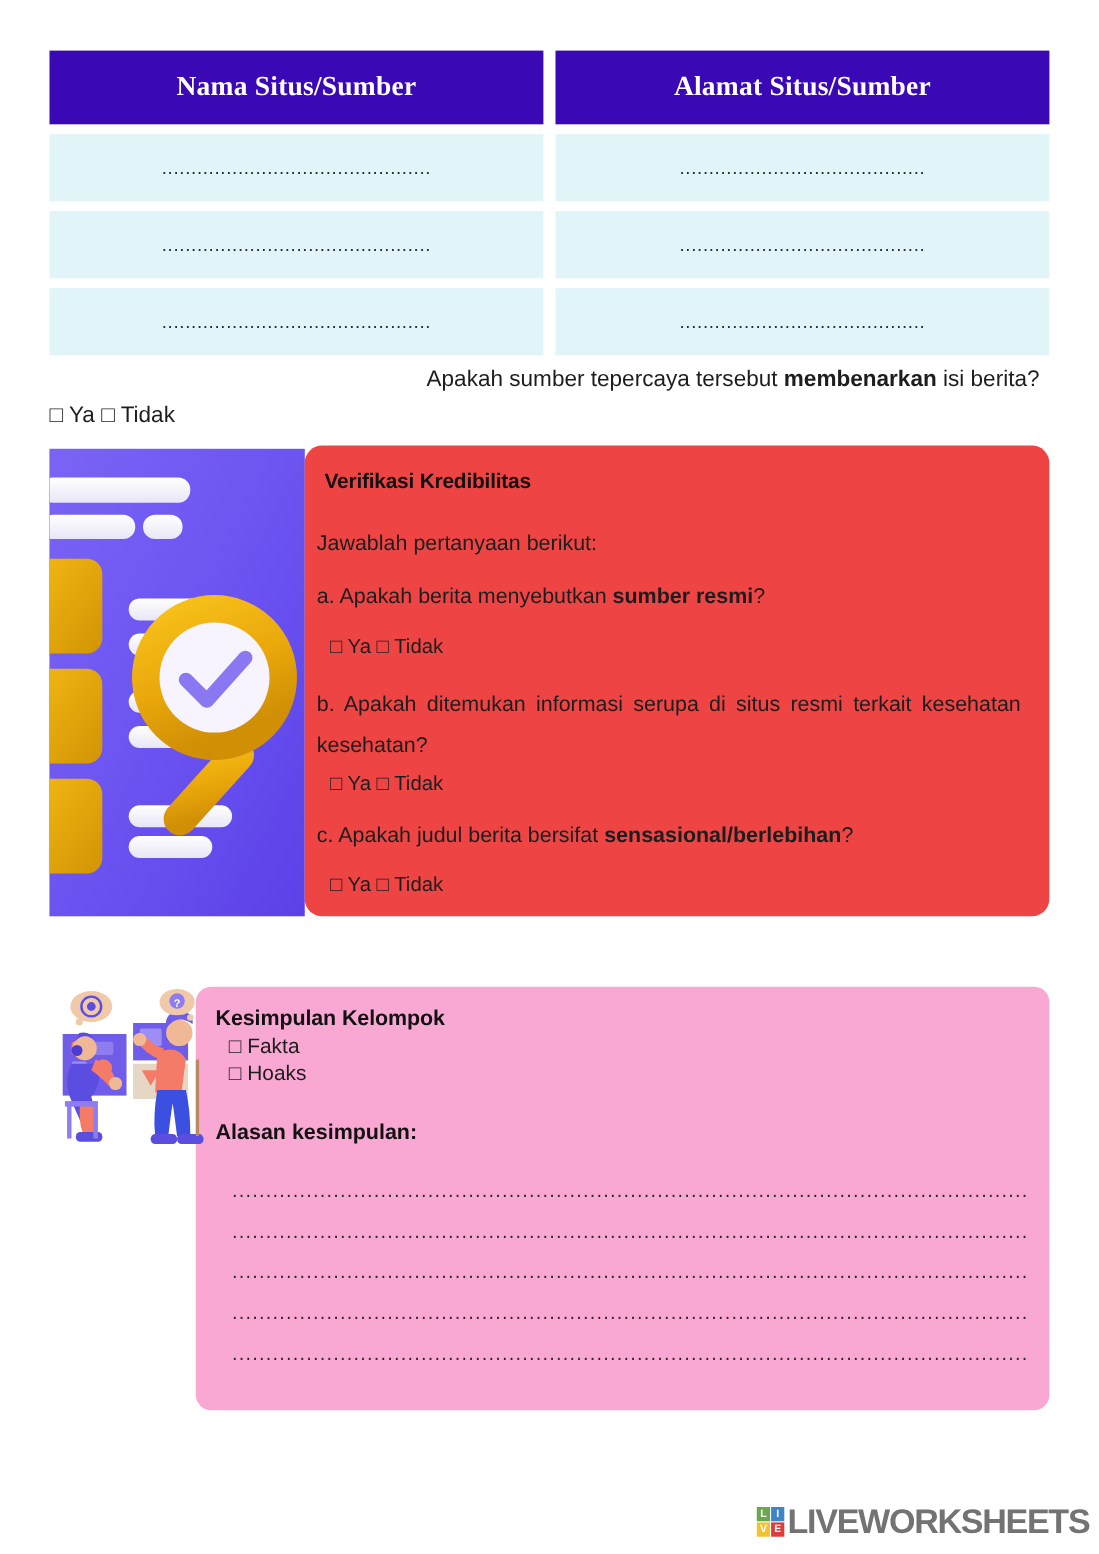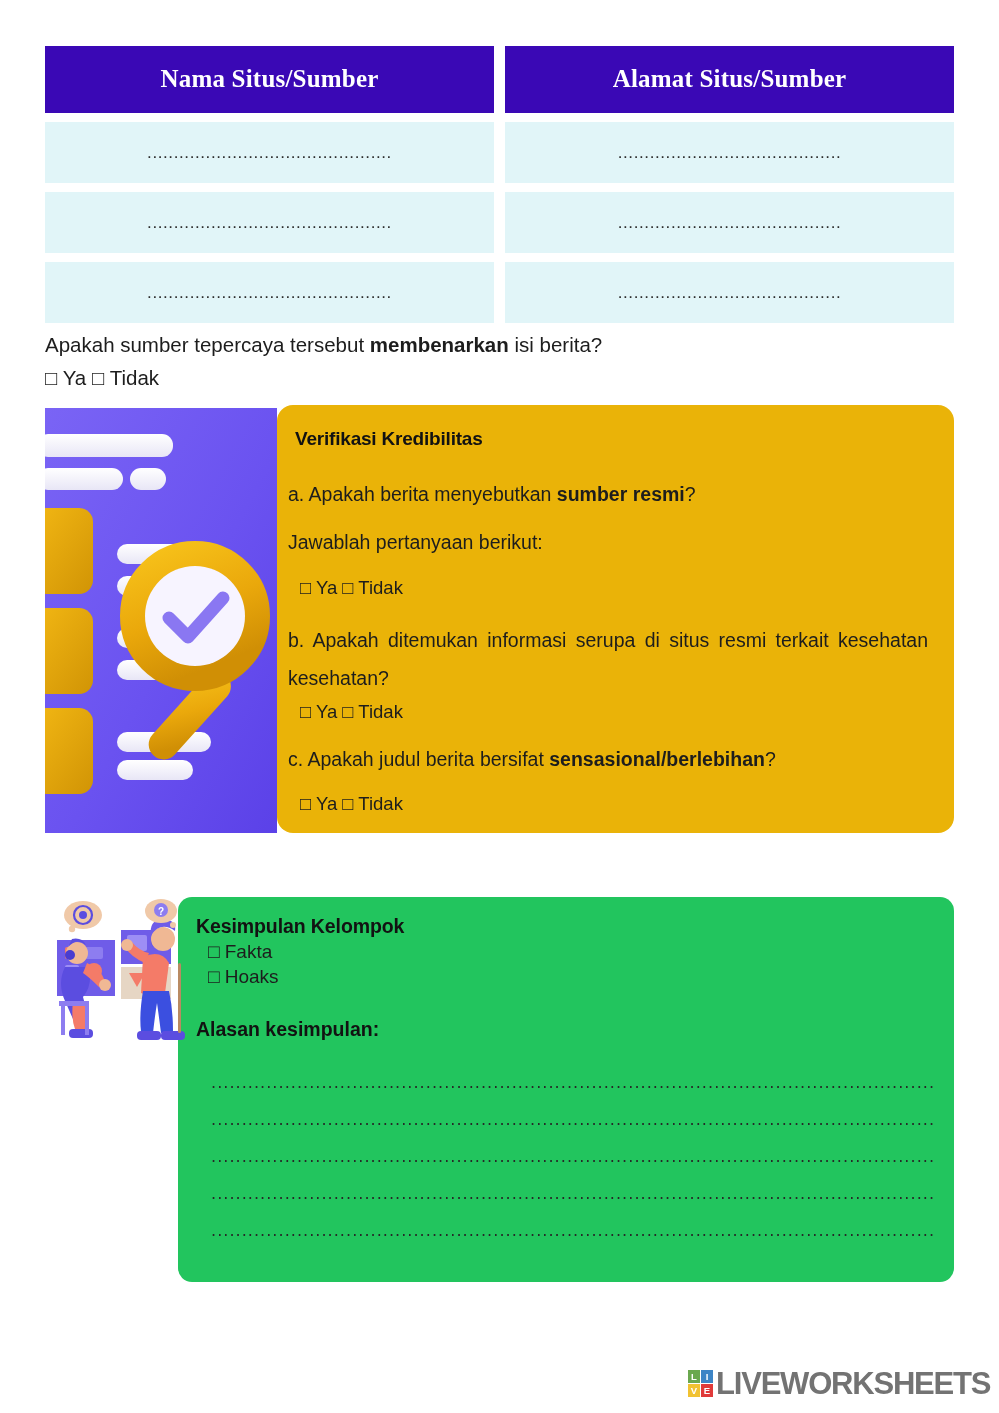--- a/index.html
+++ b/index.html
@@ -62,37 +62,38 @@
   .q-block {
     position: absolute;
     left: 45px;
     top: 330px;
     width: 900px;
   }
   .q-text {
     font-size: 20.5px;
     line-height: 1.5;
     color: #1d1d1d;
+    text-align: right;
   }
   .q-text b { font-weight: bold; }
   .q-opts {
     font-size: 20.5px;
     line-height: 1.5;
     color: #1d1d1d;
     margin-top: 2px;
   }
 
   
   .verif-card {
     position: absolute;
     left: 277px;
     top: 405px;
     width: 677px;
     height: 428px;
-    background: #eab308;
+    background: #ef4444;
     border-radius: 16px;
     box-sizing: border-box;
     padding: 18px 26px 0 11px;
   }
   .verif-title {
     font-size: 19px;
     font-weight: bold;
     color: #121212;
     letter-spacing: -0.2px;
     margin: 5px 0 0 7px;
@@ -128,21 +129,21 @@
     background: #6e56f0;
   }
 
   
   .concl-card {
     position: absolute;
     left: 178px;
     top: 897px;
     width: 776px;
     height: 385px;
-    background: #22c55e;
+    background: #f9a8d4;
     border-radius: 14px;
     box-sizing: border-box;
     padding: 16px 20px 0 16px;
     font-family: "DejaVu Sans", sans-serif;
   }
   .concl-title {
     font-size: 19.5px;
     font-weight: bold;
     color: #121212;
     margin: 2px 0 0 2px;
@@ -315,23 +316,23 @@
     <circle cx="150" cy="208" r="62" fill="none" stroke="url(#gold)" stroke-width="26"></circle>
     <circle cx="150" cy="208" r="50" fill="#f7f4ff"></circle>
 
     <path d="M124 210 L143 229 L178 190" fill="none" stroke="#8a77f2" stroke-width="13" stroke-linecap="round" stroke-linejoin="round"></path>
   </svg>
 </div>
 
 <div class="verif-card">
   <div class="verif-title">Verifikasi Kredibilitas</div>
   <div class="verif-body">
+    <div class="verif-line">Jawablah pertanyaan berikut:</div>
+
     <div class="verif-line"><span>a. Apakah berita menyebutkan </span><b>sumber resmi</b><span>?</span></div>
-
-    <div class="verif-line">Jawablah pertanyaan berikut:</div>
     <div class="verif-opts">□ Ya □ Tidak</div>
 
     <div class="verif-line justify">b. Apakah ditemukan informasi serupa di situs resmi terkait kesehatan kesehatan?</div>
     <div class="verif-opts">□ Ya □ Tidak</div>
 
     <div class="verif-line"><span>c. Apakah judul berita bersifat </span><b>sensasional/berlebihan</b><span>?</span></div>
     <div class="verif-opts tight">□ Ya □ Tidak</div>
   </div>
 </div>
 

